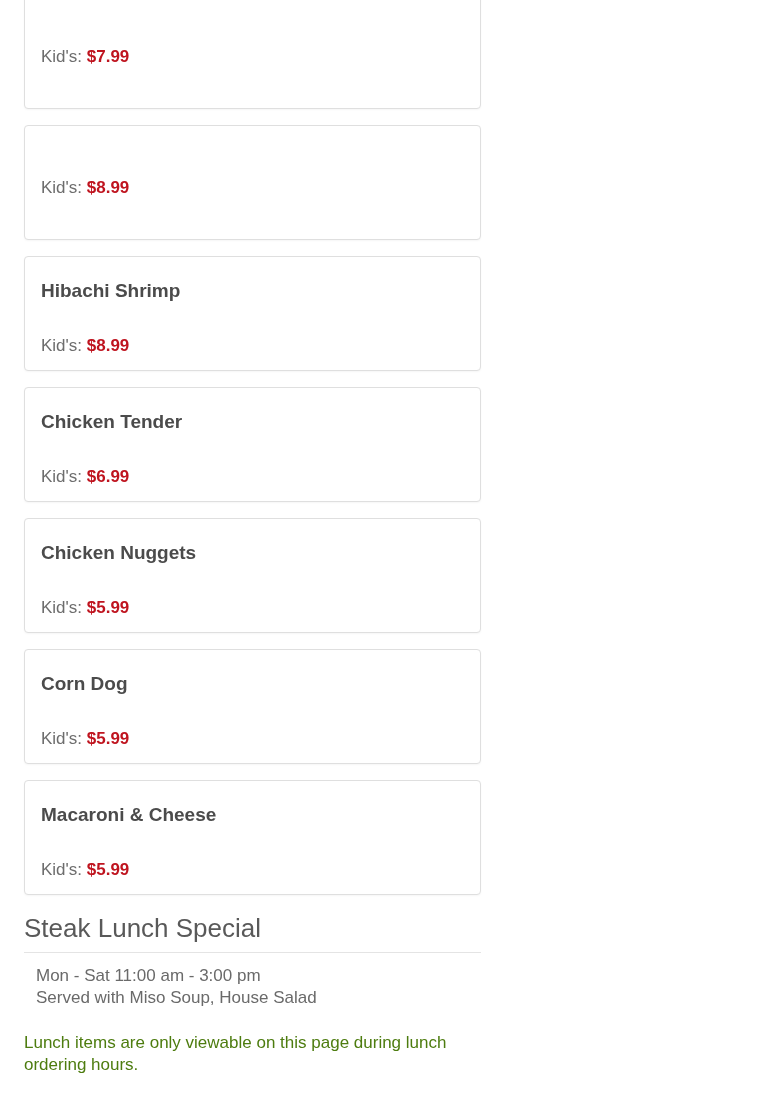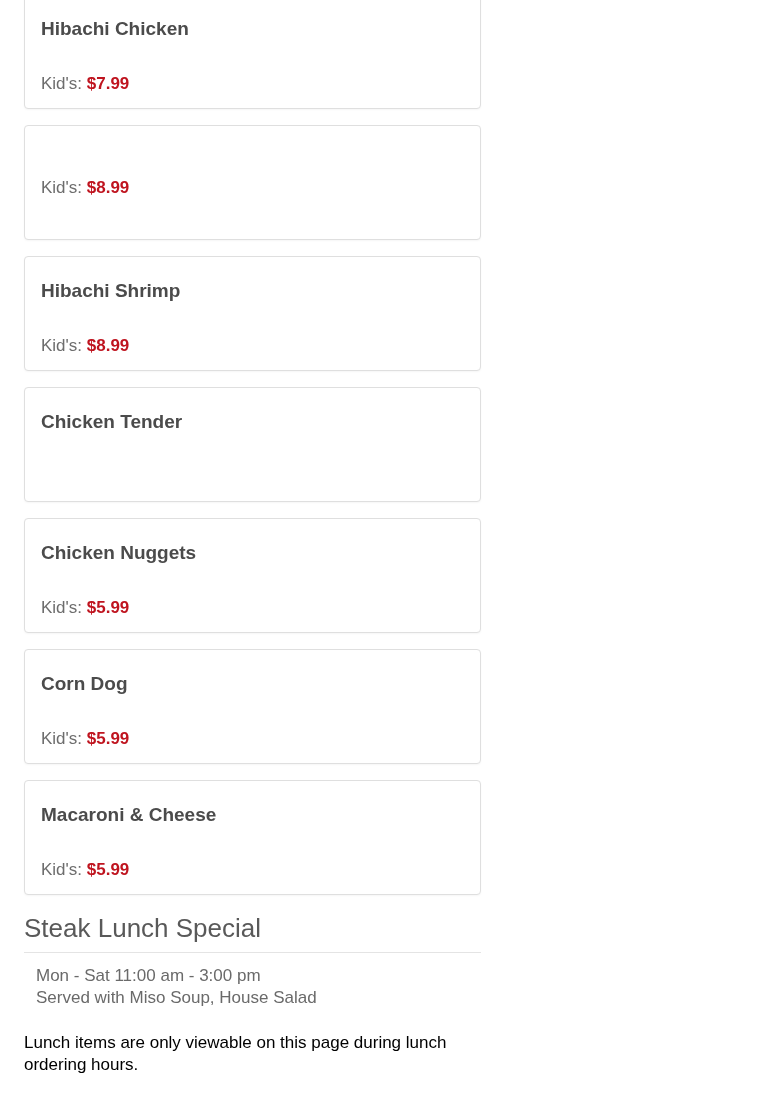--- a/index.html
+++ b/index.html
@@ -62,42 +62,42 @@
   p.hours {
     margin: 12px;
     font-size: 17px;
     line-height: 22px;
     color: #6a6a6a;
   }
   p.note {
     margin: 23px 0 13px 0;
     font-size: 17px;
     line-height: 22px;
-    color: #000000;
+    color: #4d7c0f;
   }
 </style>
 </head>
 <body>
 
 <div class="content">
 
   <div id="menu-item-list">
       <div class="card">
-        <h3 class="item-title">Hibachi Chicken</h3>
         <div class="price-line"><span>Kid's:</span> <span class="price">$7.99</span></div>
       </div>
       <div class="card">
         <div class="price-line"><span>Kid's:</span> <span class="price">$8.99</span></div>
       </div>
       <div class="card">
         <h3 class="item-title">Hibachi Shrimp</h3>
         <div class="price-line"><span>Kid's:</span> <span class="price">$8.99</span></div>
       </div>
       <div class="card">
         <h3 class="item-title">Chicken Tender</h3>
+        <div class="price-line"><span>Kid's:</span> <span class="price">$6.99</span></div>
       </div>
       <div class="card">
         <h3 class="item-title">Chicken Nuggets</h3>
         <div class="price-line"><span>Kid's:</span> <span class="price">$5.99</span></div>
       </div>
       <div class="card">
         <h3 class="item-title">Corn Dog</h3>
         <div class="price-line"><span>Kid's:</span> <span class="price">$5.99</span></div>
       </div>
       <div class="card">

